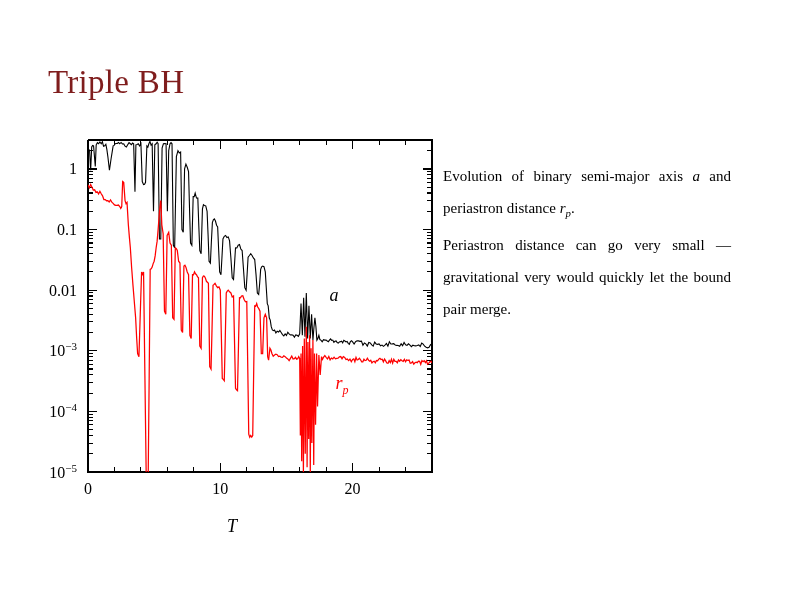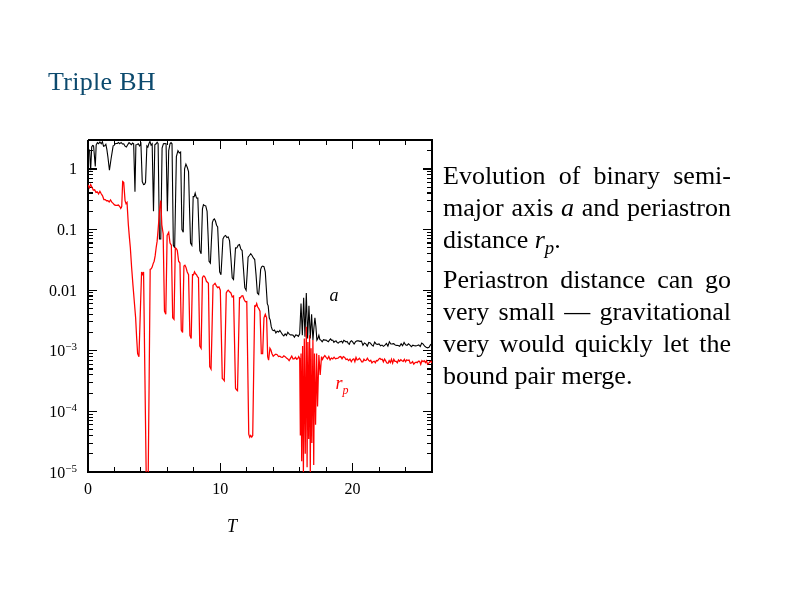--- a/index.html
+++ b/index.html
@@ -23,25 +23,25 @@
     width: 800px;
     height: 600px;
     background: #ffffff;
   }
 
   
   #title {
     position: absolute;
     left: 48px;
     top: 62px;
-    font-size: 26px;
+    font-size: 33px;
     line-height: 40px;
     letter-spacing: 0.3px;
     white-space: nowrap;
-    color: #0c4a6e;
+    color: #7f1d1d;
   }
 
   
   #figure {
     position: absolute;
     left: 20px;
     top: 130px;
     width: 420px;
     height: 420px;
   }
@@ -96,21 +96,21 @@
     font-size: 18px;
     font-style: italic;
   }
 
   
   #bodytext {
     position: absolute;
     left: 443px;
     top: 160px;
     width: 288px;
-    font-size: 26px;
+    font-size: 15px;
     line-height: 32px;
     text-align: justify;
     text-justify: inter-word;
     color: #000;
   }
   #bodytext p {
     margin: 0;
   }
   .mathvar {
     font-style: italic;

